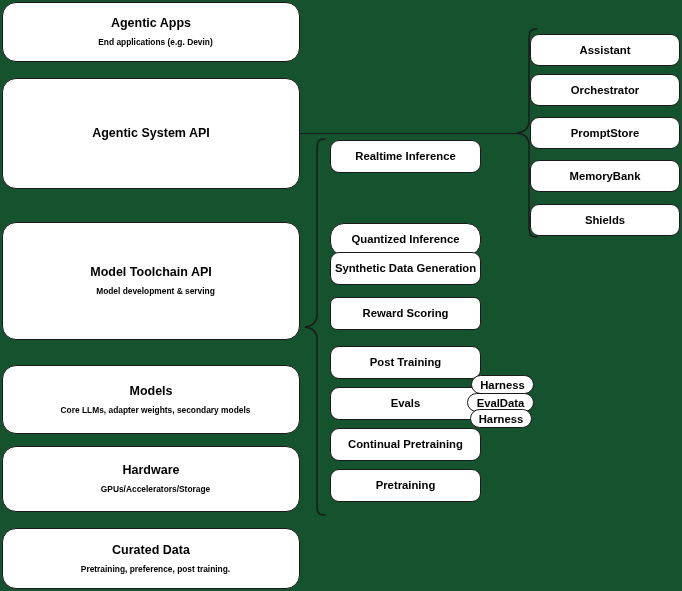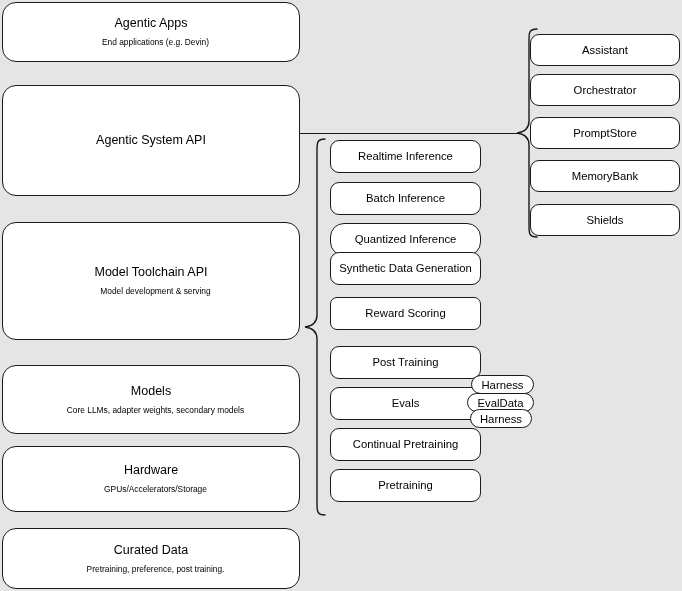--- a/index.html
+++ b/index.html
@@ -9,21 +9,22 @@
   }
   body {
     font-family: "Liberation Sans", sans-serif;
     color: #000000;
   }
   #canvas {
     position: relative;
     width: 682px;
     height: 591px;
     overflow: hidden;
-    background: #e5e5e5;
+    background: #14532d;
+    font-weight: bold;
   }
 
   
   .box {
     position: absolute;
     box-sizing: border-box;
     background: #ffffff;
     border: 1.2px solid #1a1a1a;
     border-radius: 12px;
     display: flex;
@@ -100,21 +101,21 @@
 </head>
 <body>
 
 <div id="canvas">
 
   <div class="box layer-box" style="top:2px; height:60px;">
     <div class="layer-title">Agentic Apps</div>
     <div class="layer-sub">End applications (e.g. Devin)</div>
   </div>
 
-  <div class="box layer-box" style="top:85px; height:111px;gap:20px;">
+  <div class="box layer-box" style="top:78px; height:111px;gap:20px;">
     <div class="layer-title">Agentic System API</div>
   </div>
 
   <div class="box layer-box" style="top:222px; height:118px;">
     <div class="layer-title">Model Toolchain API</div>
     <div class="layer-sub">Model development &amp; serving</div>
   </div>
 
   <div class="box layer-box" style="top:365px; height:69px;">
     <div class="layer-title">Models</div>
@@ -141,23 +142,20 @@
 
   <div class="brace" style="left:516px; top:28px; width:22px; height:210px;">
     <svg width="22" height="210" viewBox="0 0 22 210">
       <path d="M21 1 C13 1, 13 5, 13 12 L13 93 C13 100, 9 104, 1 105 C9 106, 13 110, 13 117 L13 198 C13 205, 13 209, 21 209" fill="none" stroke="#1a1a1a" stroke-width="1.4" stroke-linecap="round"></path>
     </svg>
   </div>
 
   <div class="box cap-box" style="top:140px;">
     <span>Realtime Inference</span>
   </div>
-  <div class="box cap-box" style="top:182px;">
-    <span>Batch Inference</span>
-  </div>
   <div class="box cap-box" style="top:223px;border-radius:14px;">
     <span>Quantized Inference</span>
   </div>
   <div class="box cap-box" style="top:252px;">
     <span>Synthetic Data Generation</span>
   </div>
   <div class="box cap-box" style="top:297px;border-radius:7px;">
     <span>Reward Scoring</span>
   </div>
   <div class="box cap-box" style="top:346px;">

